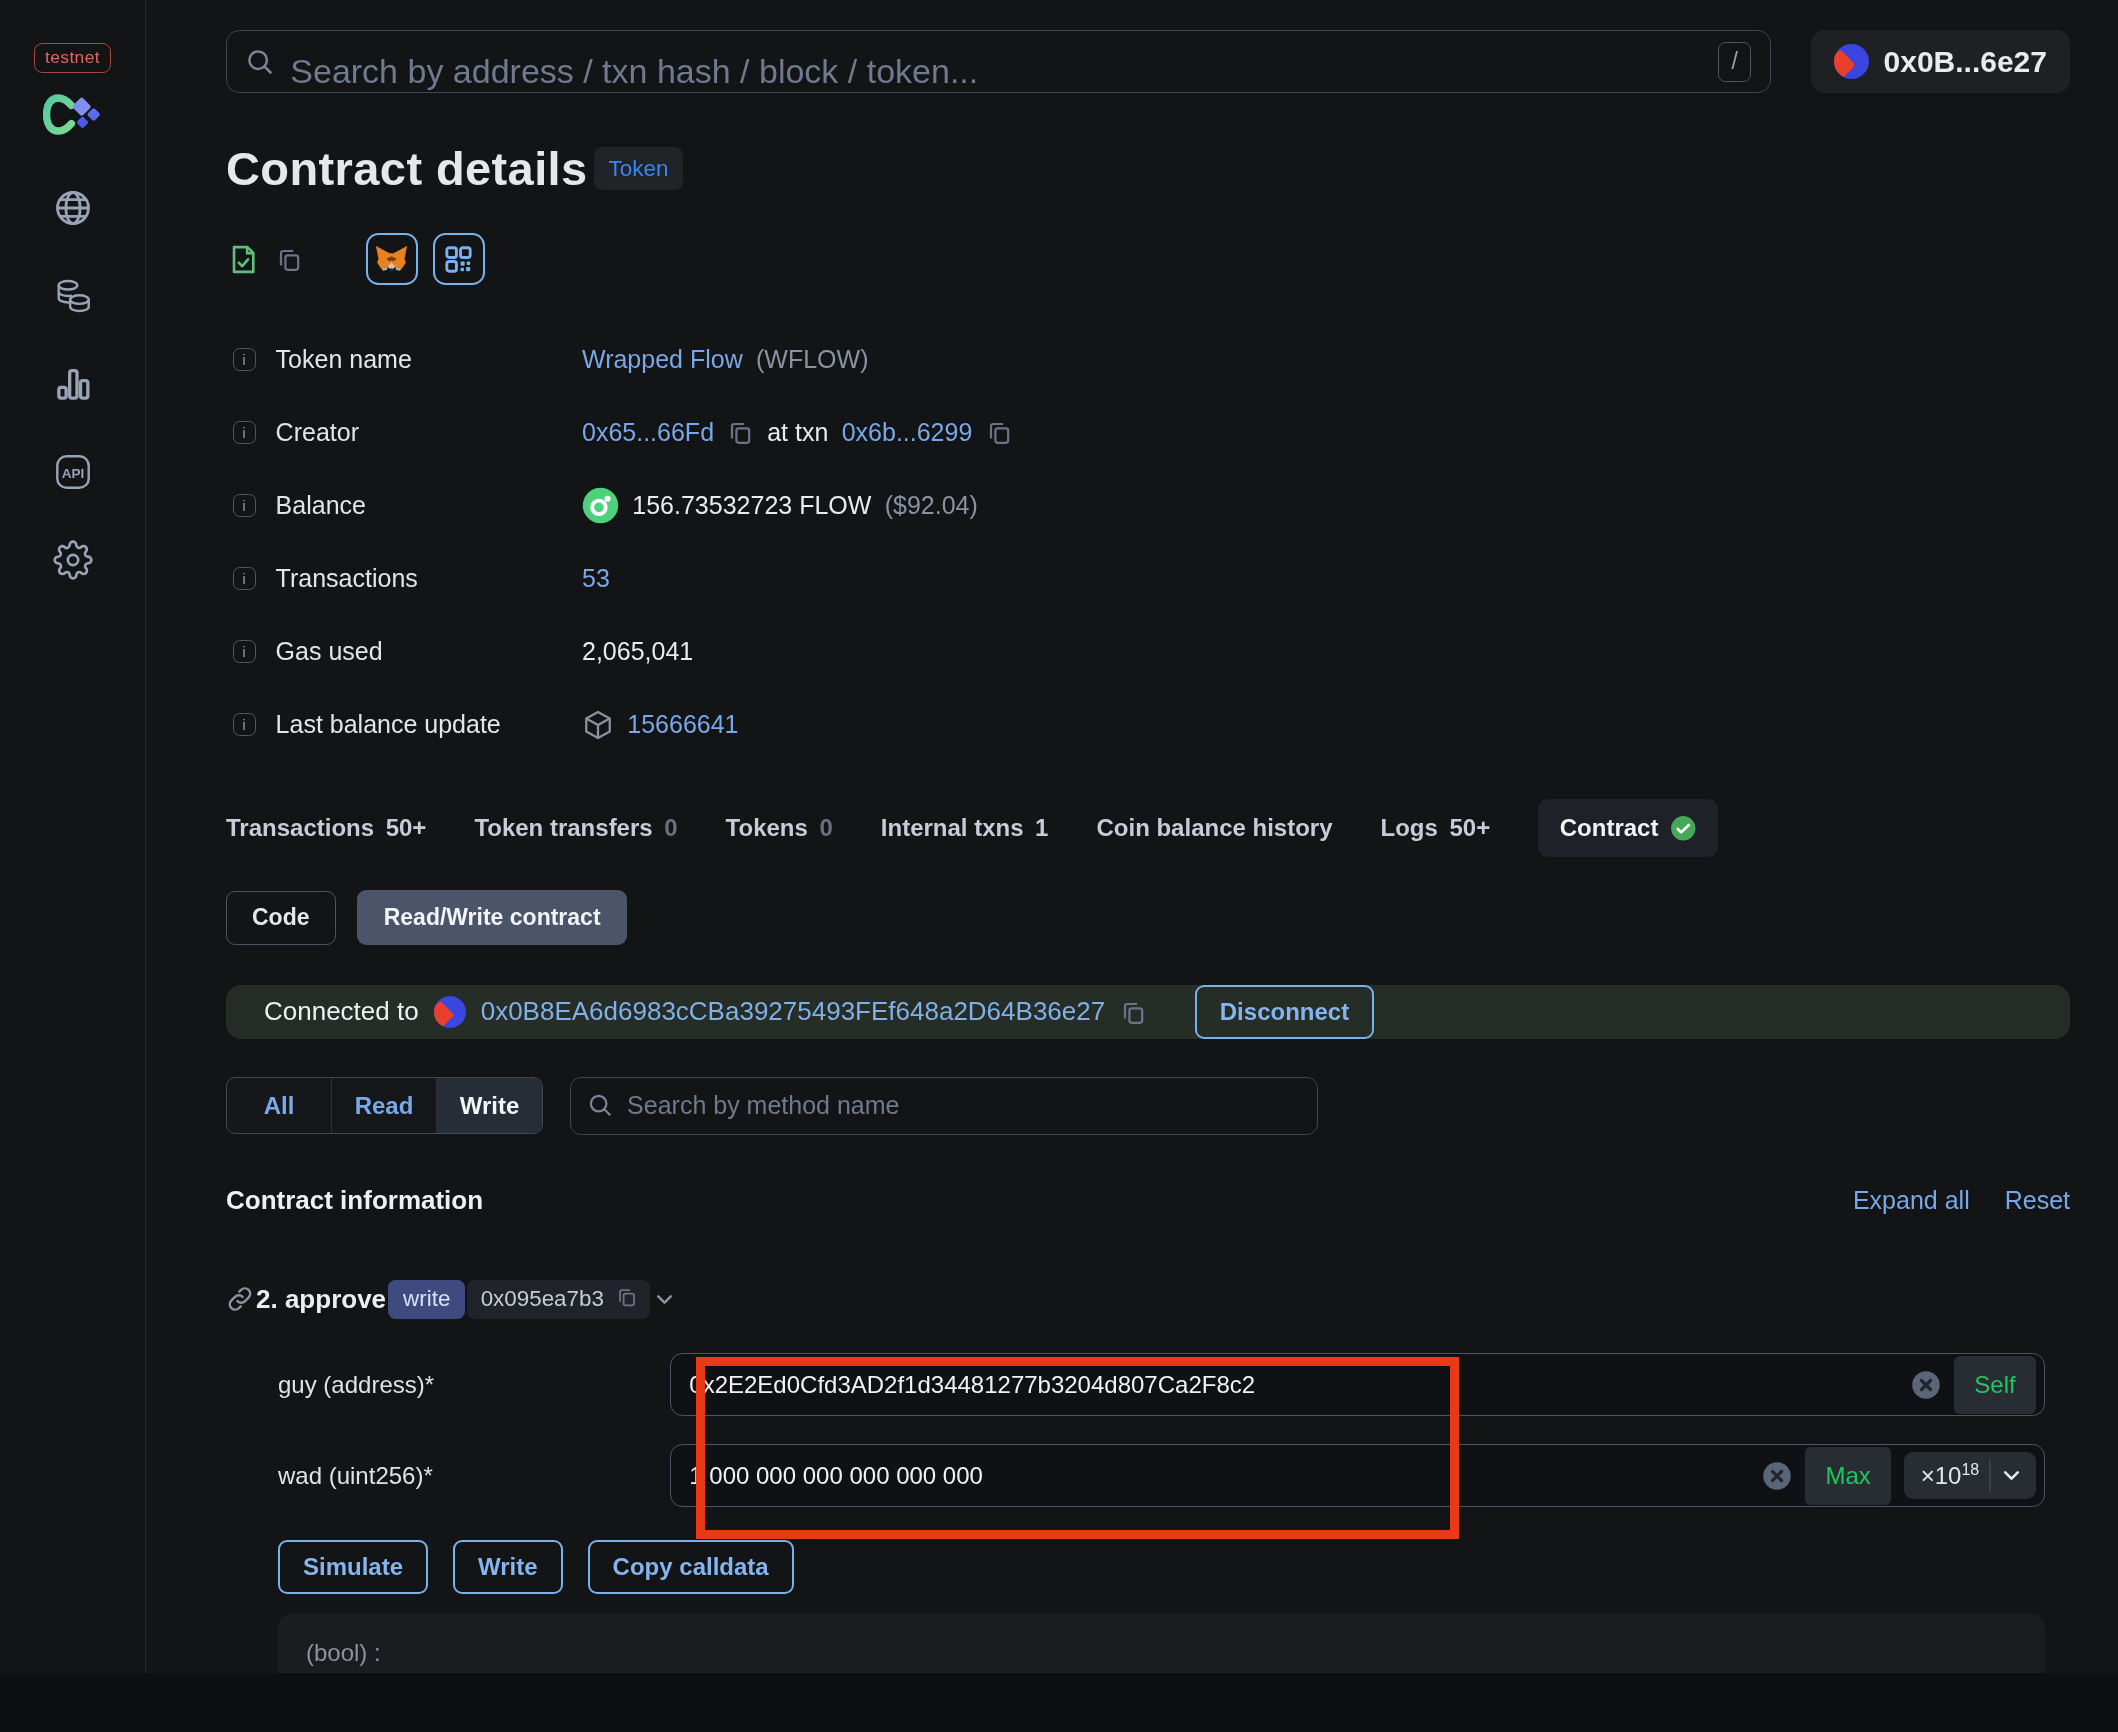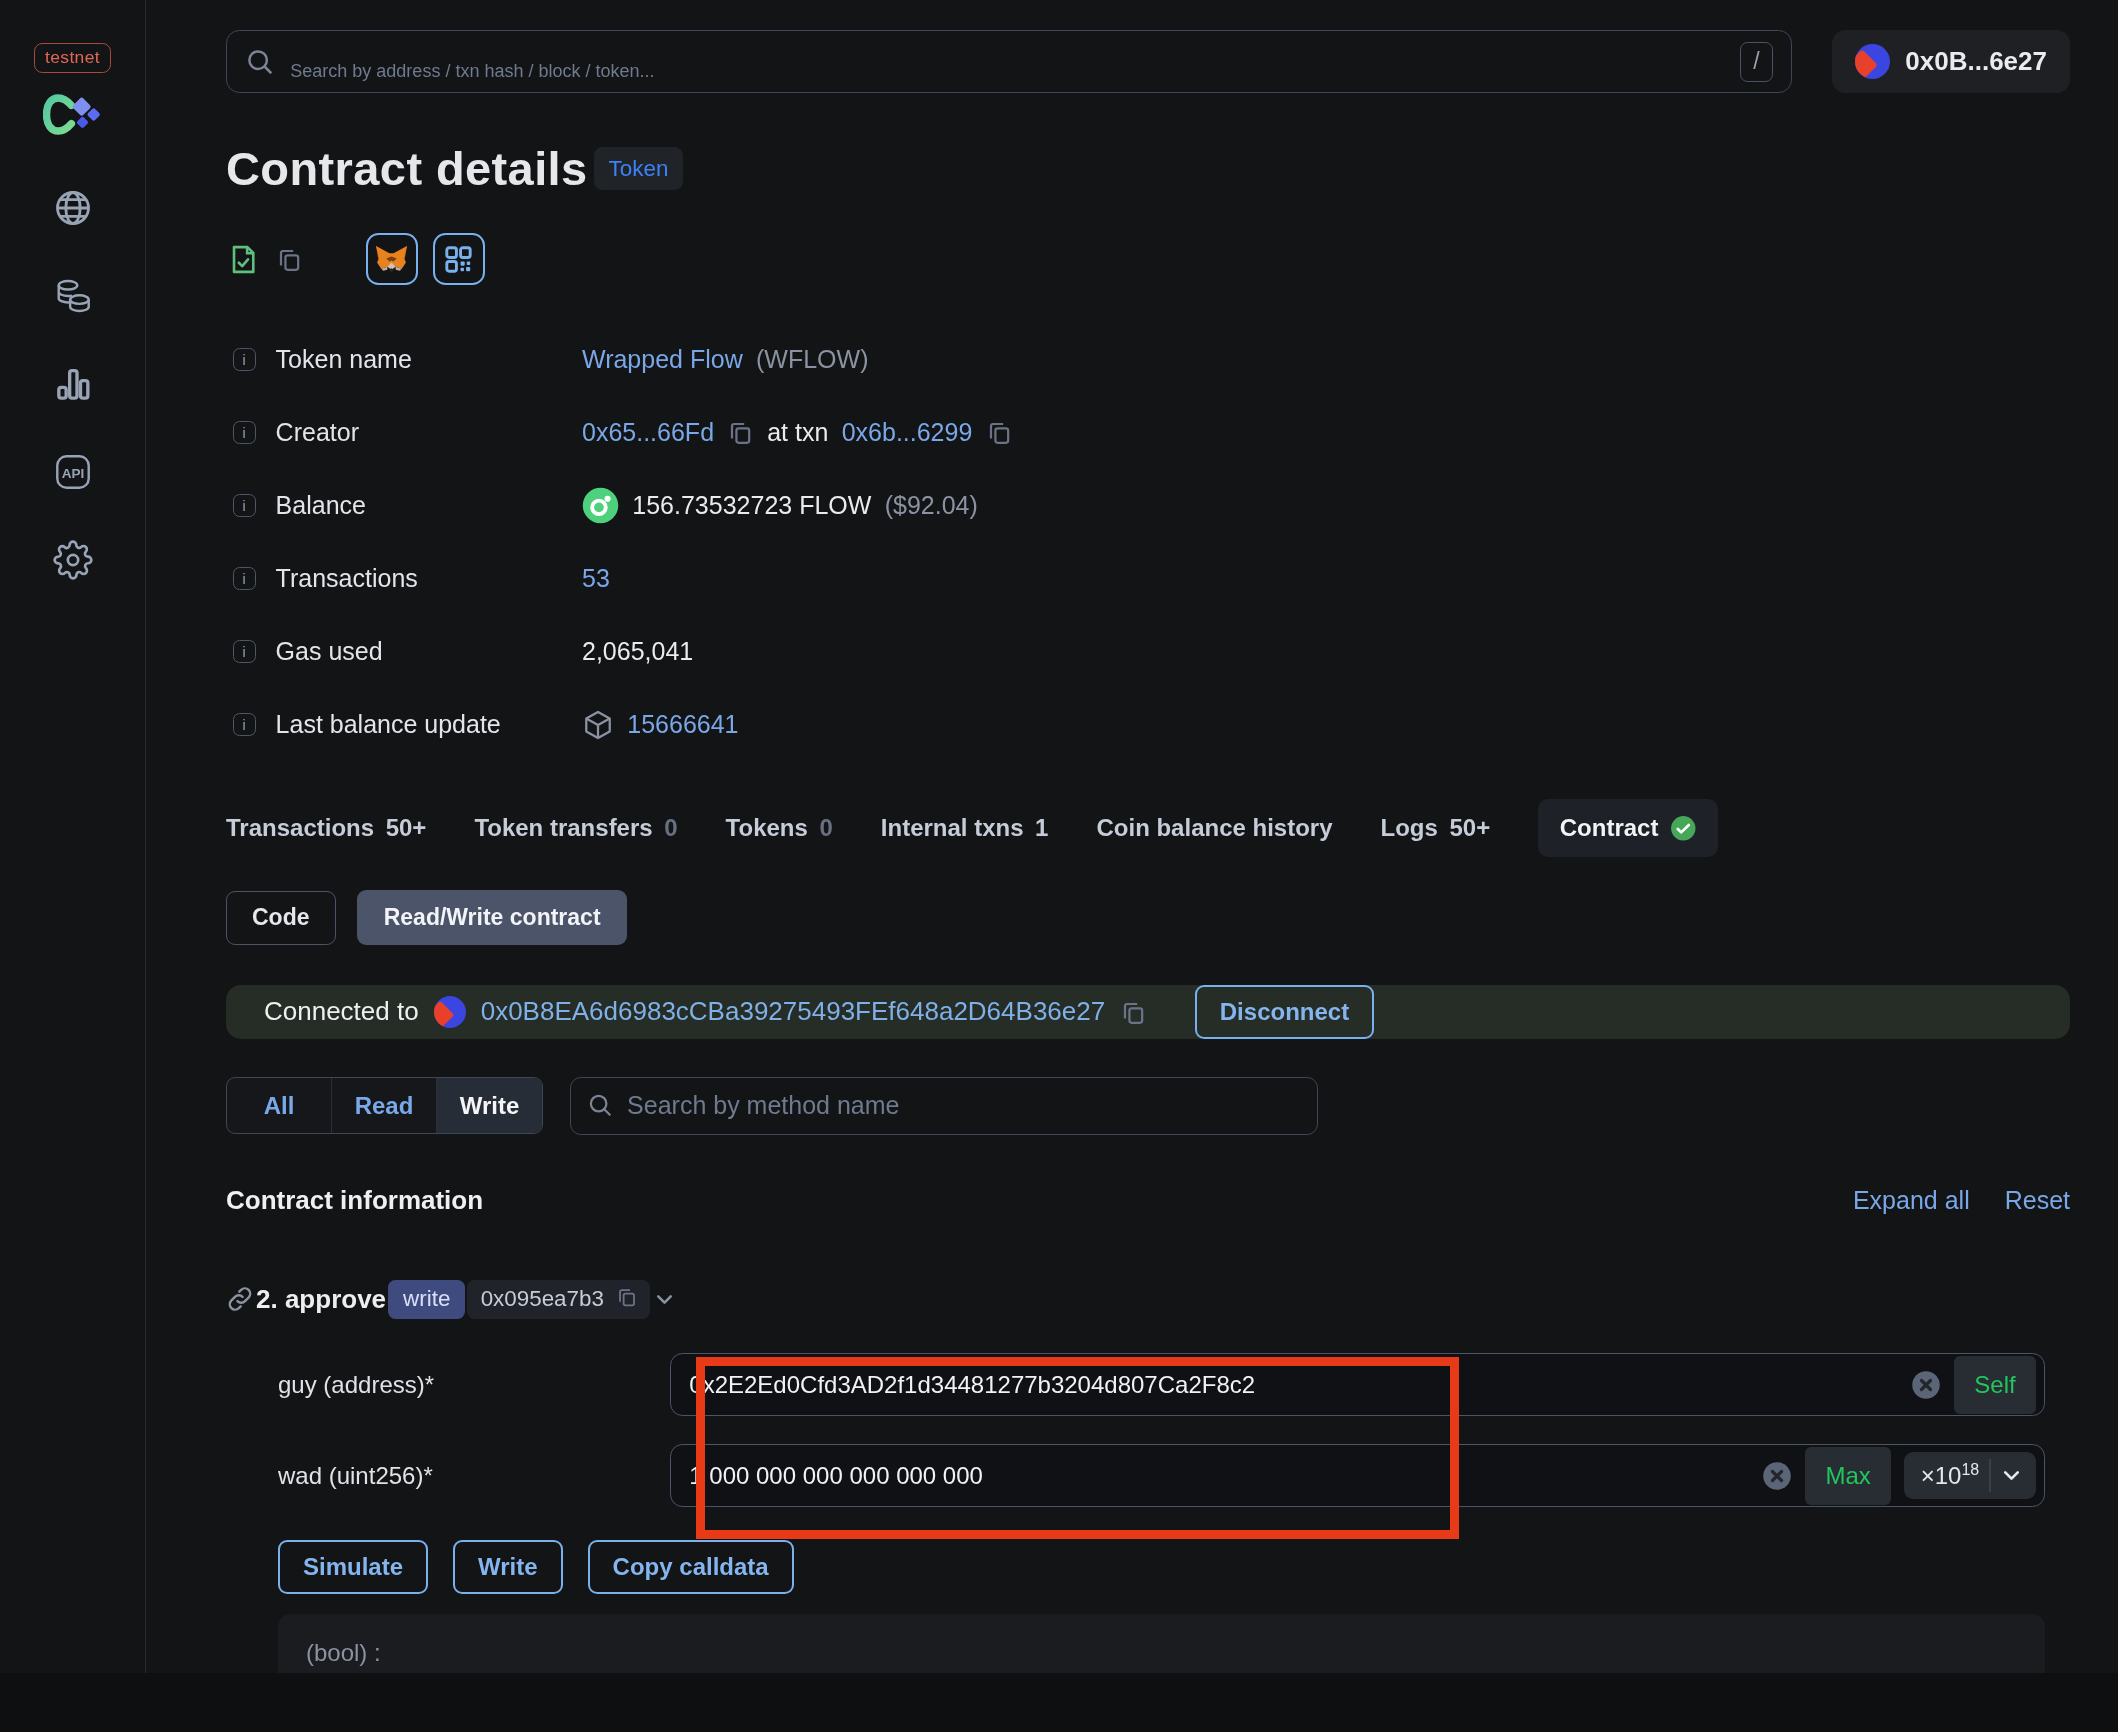--- a/index.html
+++ b/index.html
@@ -14,25 +14,25 @@
   .nav { margin-top:52px; display:flex; flex-direction:column; align-items:center; gap:48px; }
   .nav .icon { width:40px; height:40px; color:#99a3b6; display:flex; align-items:center; justify-content:center; cursor:pointer; }
   .nav .icon svg { width:40px; height:40px; }
 
   
   .main { flex:1; padding:30px 48px 0 80px; display:flex; flex-direction:column; }
 
   .topbar { display:flex; gap:40px; align-items:center; }
   .search { flex:1; height:63px; border:1.7px solid #3d4756; border-radius:13.3px; display:flex; align-items:center; padding:0 18.3px; gap:15px; }
   .search svg { width:30px; height:30px; color:#7b8496; flex:0 0 auto; }
-  .search input { flex:1; background:transparent; border:none; outline:none; color:#c9ced8; font-size:18px; font-family:inherit;margin-top:20px; }
+  .search input { flex:1; background:transparent; border:none; outline:none; color:#c9ced8; font-size:34px; font-family:inherit;margin-top:20px; }
   .search input::placeholder { color:#6f7a8e; }
   .kbd-hint { width:33px; height:40px; border:1.7px solid #4a5464; border-radius:7.5px; color:#97a0b2; font-size:23px; display:flex; align-items:center; justify-content:center; }
   .wallet { height:63px; background:#1e2024; border-radius:13.3px; display:flex; align-items:center; gap:15px; padding:0 23px; cursor:pointer; }
-  .wallet-label { font-size:26px; font-weight:bold; color:#e9ebee; }
+  .wallet-label { font-size:30px; font-weight:bold; color:#e9ebee; }
   .avatar { width:35px; height:35px; border-radius:50%; background:#3b45e0; position:relative; overflow:hidden; flex:0 0 auto; }
   .avatar::after { content:""; position:absolute; width:64%; height:64%; background:#e8402a; left:-12%; top:28%; transform:rotate(45deg); border-radius:14%; }
   .avatar.sm { width:32px; height:32px; }
 
   .title-row { margin-top:48px; display:flex; align-items:center; gap:6px; }
   .page-title { font-size:47px; font-weight:600; color:#e5e7ea; letter-spacing:0.4px; }
   .title-badge { background:#202327; border-radius:8.3px; padding:8.3px 15px; font-size:22.4px; color:#3b82f6; }
 
   .addr-row { margin-top:37px; display:flex; align-items:center; gap:15px; }
   .addr-row .doc { width:35px; height:35px; }

